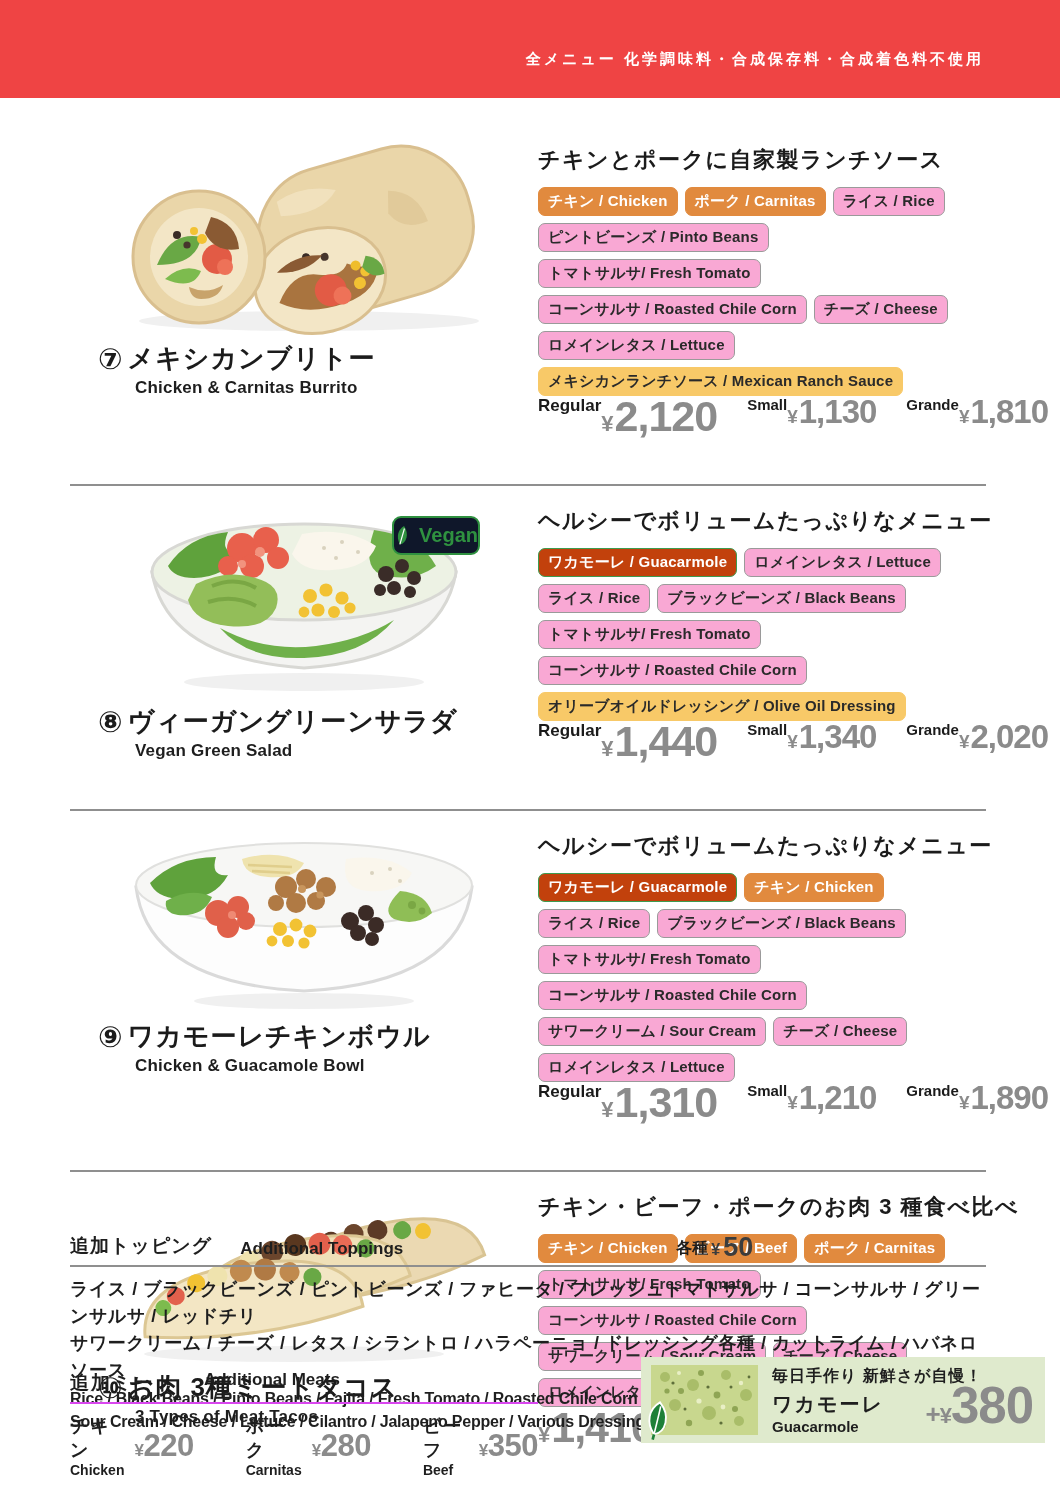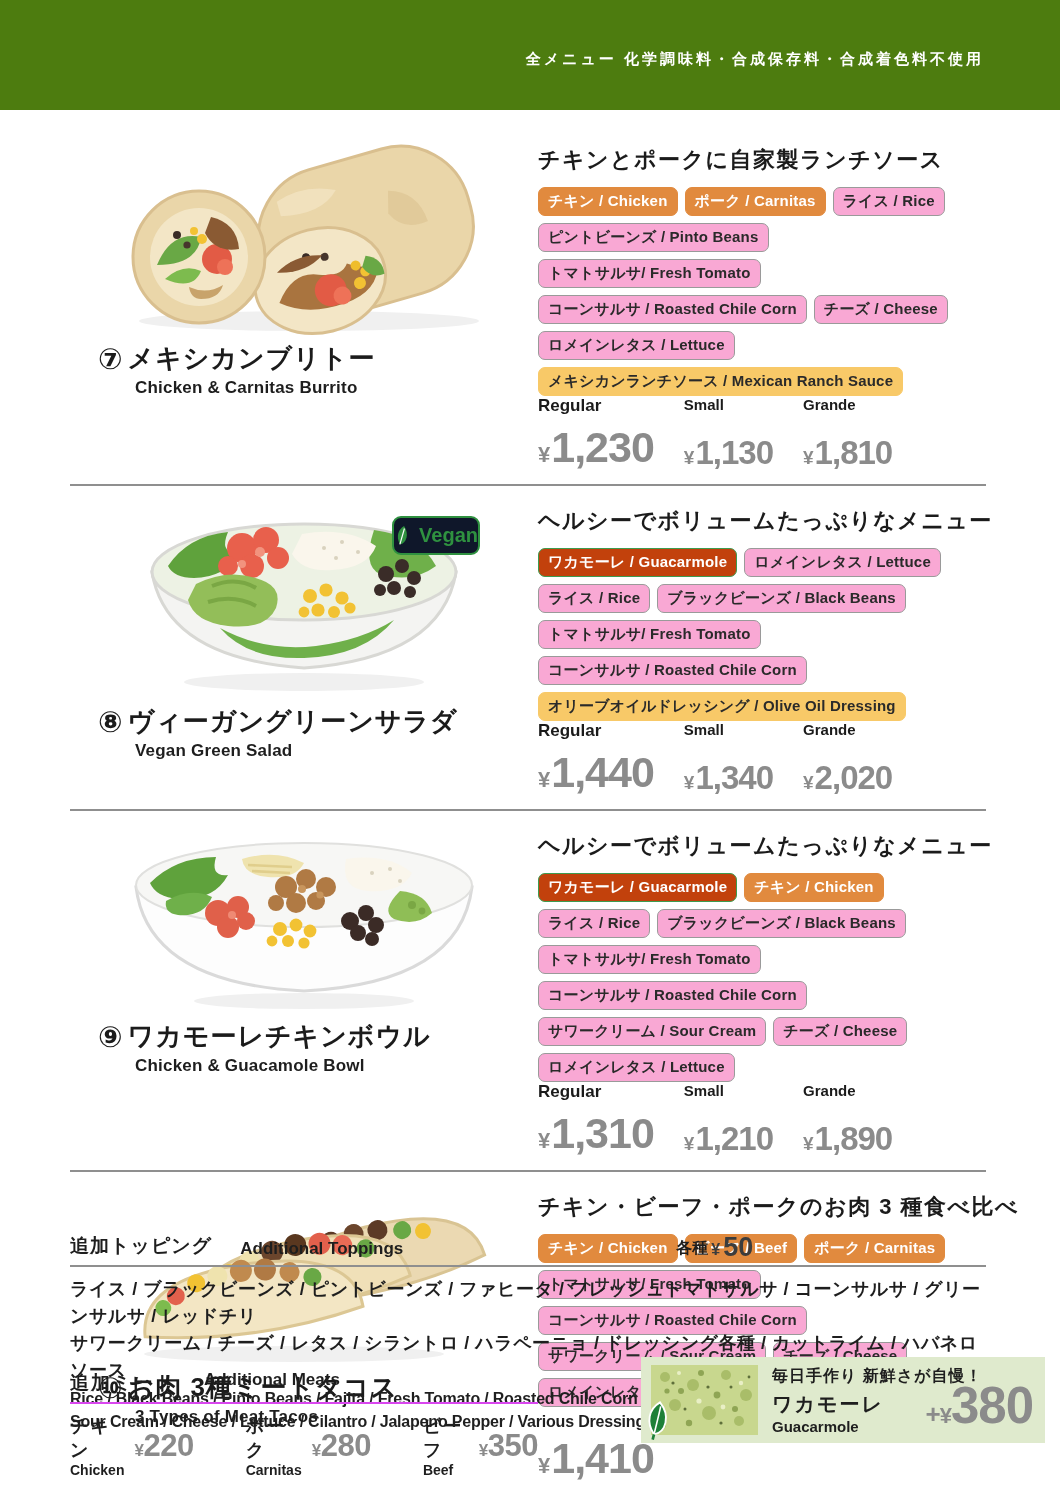--- a/index.html
+++ b/index.html
@@ -3,21 +3,21 @@
 <meta charset="utf-8">
 <style>
   * { margin:0; padding:0; box-sizing:border-box; }
   html,body { background:#ffffff; }
   body {
     width:1060px; height:1500px; position:relative; overflow:hidden;
     font-family:"Liberation Sans","DejaVu Sans",sans-serif; color:#1e1e1e;
   }
   
   .header-bar {
-    position:absolute; top:0; left:0; width:1060px; height:110px; background:#4d7c0f;padding-left:20px;
+    position:absolute; top:0; left:0; width:1060px; height:98px; background:#ef4444;padding-left:20px;
   }
   .header-note {
     position:absolute; right:76px; top:50px; color:#ffffff;
     font-size:15px; font-weight:bold; letter-spacing:3px;
   }
   
   .menu-wrap { position:absolute; top:125px; left:70px; width:916px; }
   .menu-item {
     display:flex; align-items:stretch; padding:14px 0 0 0; position:relative;
   }
@@ -36,21 +36,21 @@
   .headline { font-size:22px; font-weight:bold; letter-spacing:1.5px; white-space:nowrap; color:#1b1b1b; margin-bottom:12px; }
   .tags { display:flex; flex-wrap:wrap; gap:7px 7px; align-content:flex-start; }
   .tag {
     font-size:15px; font-weight:bold; padding:4px 9px; border-radius:7px;
     border:1.5px solid #9a9a9a; background:#f9a8d4; color:#2a2a2a; white-space:nowrap; letter-spacing:0.2px;
   }
   .tag-orange { background:#E18A3E; border-color:#E18A3E; color:#ffffff; }
   .tag-green  { background:#c2410c; border-color:#3E9B4F; color:#ffffff; }
   .tag-amber  { background:#F8C968; border-color:#F8C968; color:#2a2a2a; }
   .price-row { margin-top:auto; display:flex; gap:30px; align-items:flex-end; }
-  .price-block { display:flex; flex-direction:column; justify-content:space-between; height:72px; }
+  .price-block { display:flex; flex-direction:row; justify-content:space-between; height:72px; }
   .price-size { font-size:17px; font-weight:bold; color:#1b1b1b; }
   .price-block.secondary .price-size { font-size:15px; }
   .price-amount { color:#8b8b8b; font-weight:bold; letter-spacing:-1px; line-height:0.95; }
   .price-amount .yen { font-size:22px; margin-right:2px; }
   .price-amount .num { font-size:43px; }
   .price-block.secondary .price-amount .yen { font-size:19px; }
   .price-block.secondary .price-amount .num { font-size:33px; }
   
   .vegan-badge {
     position:absolute; top:16px; right:58px; width:88px; height:39px;
@@ -166,21 +166,21 @@
           <span class="tag tag-outline">ピントビーンズ / Pinto Beans</span>
           <span class="tag tag-outline">トマトサルサ/ Fresh Tomato</span>
           <span class="tag tag-outline">コーンサルサ / Roasted Chile Corn</span>
           <span class="tag tag-outline">チーズ / Cheese</span>
           <span class="tag tag-outline">ロメインレタス / Lettuce</span>
           <span class="tag tag-amber">メキシカンランチソース / Mexican Ranch Sauce</span>
         </div>
       <div class="price-row">
           <div class="price-block primary">
             <span class="price-size">Regular</span>
-            <span class="price-amount"><span class="yen">¥</span><span class="num">1,230</span></span>
+            <span class="price-amount"><span class="yen">¥</span><span class="num">2,120</span></span>
           </div>
           <div class="price-block secondary">
             <span class="price-size">Small</span>
             <span class="price-amount"><span class="yen">¥</span><span class="num">1,130</span></span>
           </div>
           <div class="price-block secondary">
             <span class="price-size">Grande</span>
             <span class="price-amount"><span class="yen">¥</span><span class="num">1,810</span></span>
           </div>
         </div>

